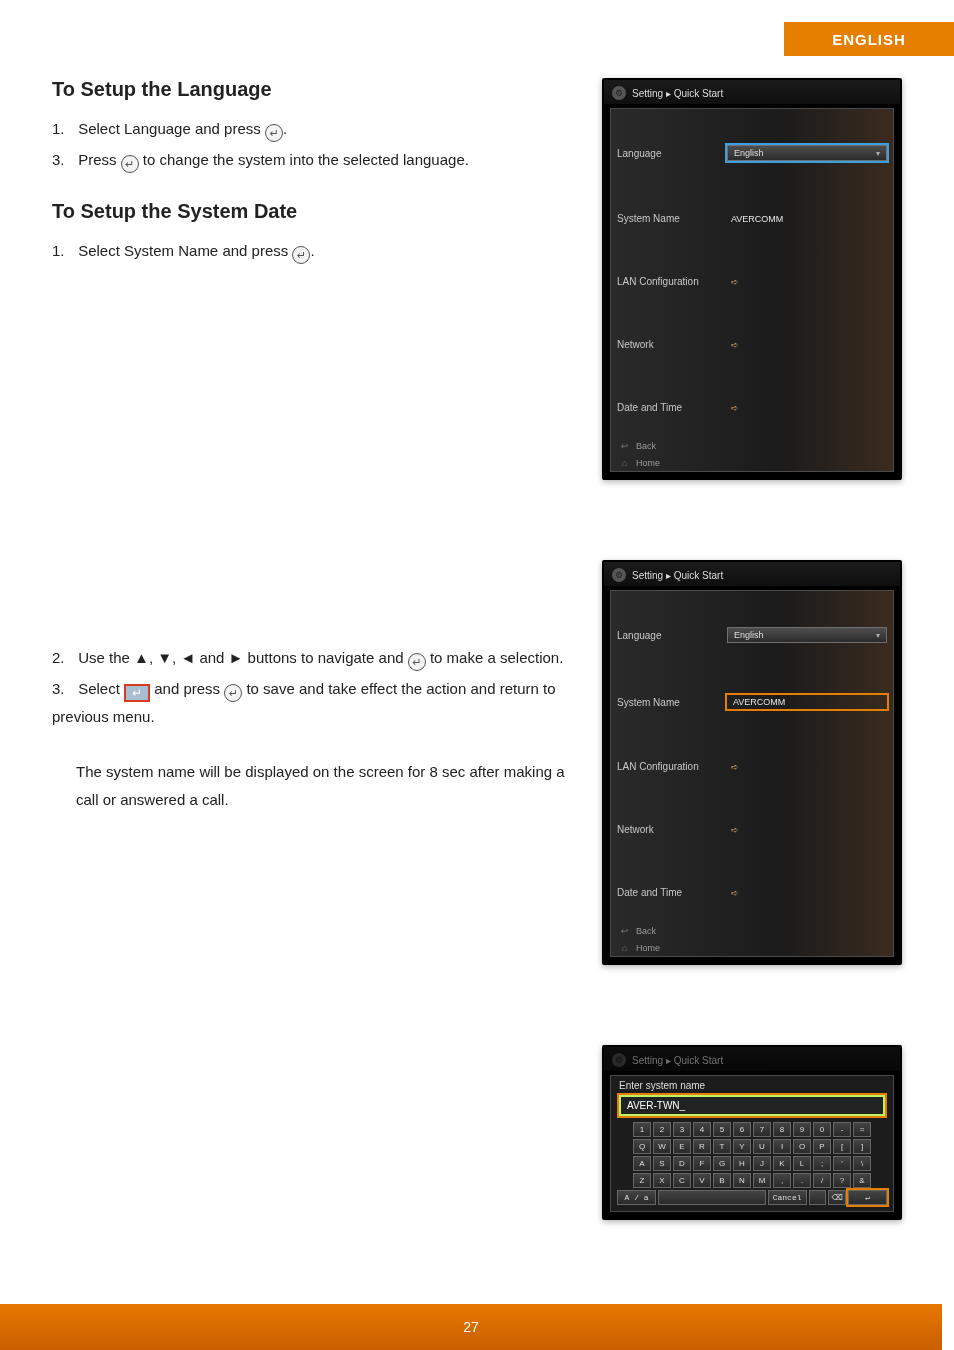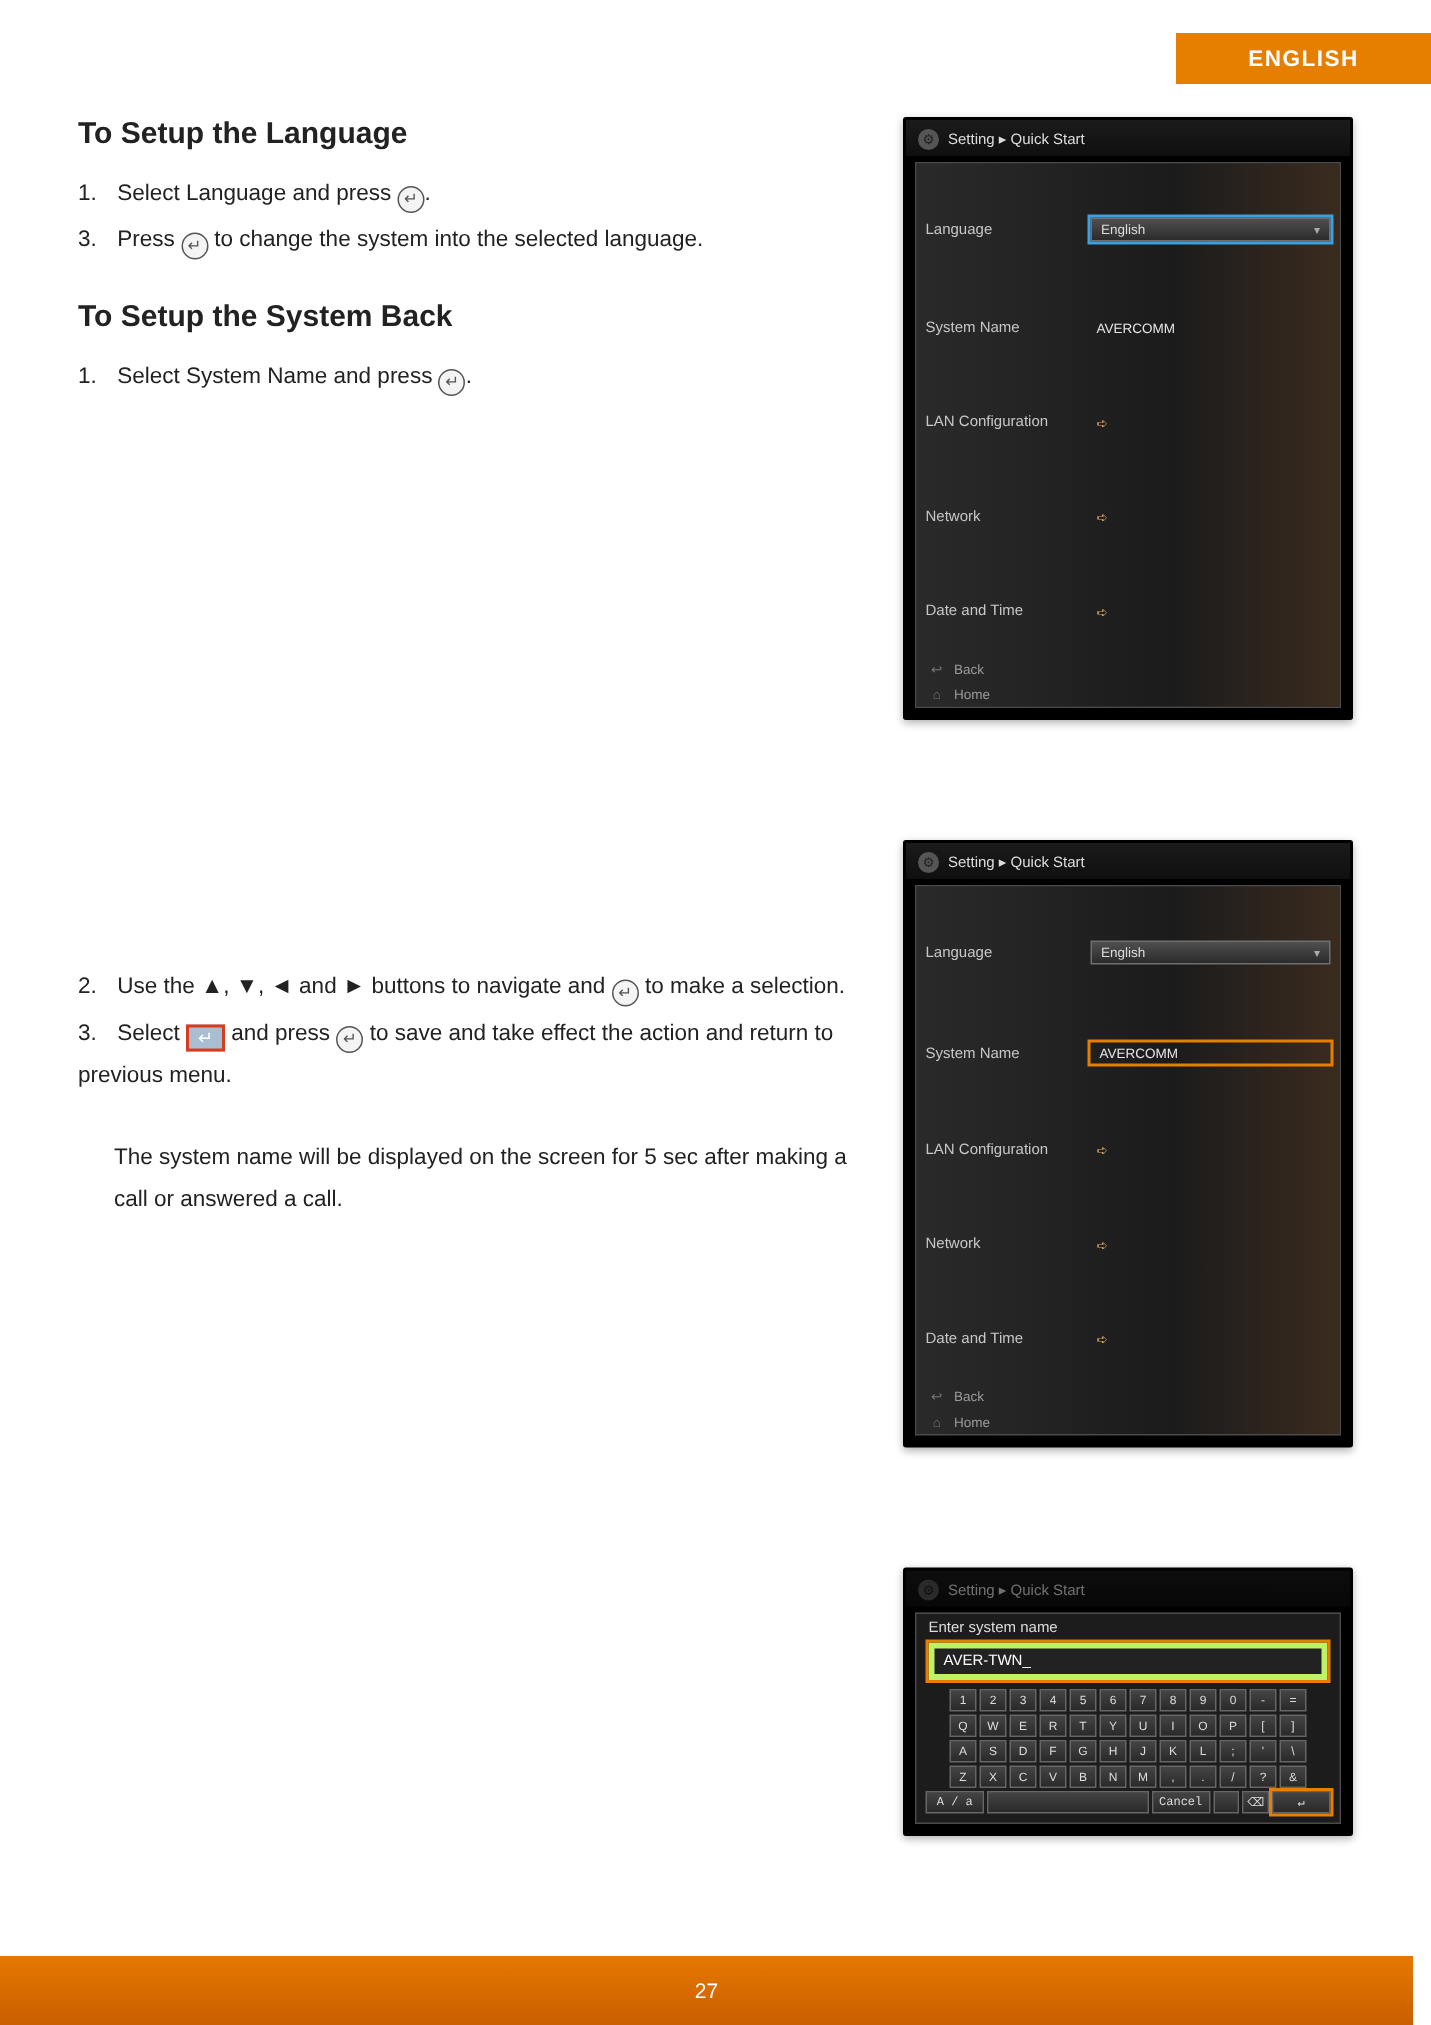--- a/index.html
+++ b/index.html
@@ -58,21 +58,21 @@
   .arrow-icon { color: #cfa061; font-size: 9px; padding-left: 4px; }
   .highlight-blue { outline: 2px solid #3aa0e0; }
   .highlight-orange { outline: 2px solid #e67e00; }
   .nav-row { display: flex; align-items: center; gap: 6px; padding: 3px 8px;
     color: #9b9b9b; font-size: 9px; }
   .nav-icon { width: 11px; height: 11px; display:inline-flex; align-items:center; justify-content:center; color:#777;}
 
   
   .kb-title { color: #ddd; font-size: 10px; padding: 4px 8px 2px 8px; }
   .kb-input { margin: 2px 8px 6px 8px; }
-  .kb-input .val-text { background:#222; border:4px solid #bef264; padding:3px 6px; font-size:10px; color:#fff; }
+  .kb-input .val-text { background:#222; border:2px solid #bef264; padding:3px 6px; font-size:10px; color:#fff; }
   .kb { margin: 0 6px 6px 6px; display:flex; flex-direction:column; gap:2px; }
   .kb-row { display:flex; gap:2px; justify-content:center; }
   .key { width:18px; height:15px; background:linear-gradient(#444,#2a2a2a);
     border:1px solid #666; color:#ddd; font-size:8px; display:flex; align-items:center; justify-content:center;}
   .key.w { width:40px;font-family:Liberation Mono, monospace; } .key.sp { width:110px; }
   .key.hl { outline:2px solid #e67e00; }
 
   
   .lower-block { position:absolute; top:632px; left:52px; width:520px; }
 
@@ -89,21 +89,21 @@
 
   <div class="two-col">
     <div class="left-col">
 
       <div class="heading">To Setup the Language</div>
       <ul class="ol" id="list1">
           <li><span class="num">1.</span> Select Language and press <span class="enter-icon">↵</span>.</li>
           <li><span class="num">3.</span> Press <span class="enter-icon">↵</span> to change the system into the selected language.</li>
         </ul>
 
-      <div class="heading">To Setup the System Back</div>
+      <div class="heading">To Setup the System Date</div>
       <ul class="ol" id="list2">
           <li><span class="num">1.</span> Select System Name and press <span class="enter-icon">↵</span>.</li>
         </ul>
     </div>
 
     <div class="right-col">
 
       <div class="shot">
         <div class="breadcrumb">
           <span class="gear-icon">⚙</span>
@@ -267,20 +267,20 @@
 
     </div>
   </div>
 
   <div class="lower-block">
     <ul class="ol" id="list3">
         <li><span class="num">2.</span> Use the ▲, ▼, ◄ and ► buttons to navigate and <span class="enter-icon">↵</span> to make a selection.</li>
         <li><span class="num">3.</span> Select <span class="return-key">↵</span> and press <span class="enter-icon">↵</span> to save and take effect the action and return to previous menu.</li>
       </ul>
     <div class="ol" style="padding-left:24px; line-height:1.9; font-size:15px; margin-top:4px;">
-      <span>The system name will be displayed on the screen for 5 sec after making a call or answered a call.</span>
+      <span>The system name will be displayed on the screen for 8 sec after making a call or answered a call.</span>
     </div>
   </div>
 
   <div class="footer">
     <span>27</span>
   </div>
 </div>
 
 </body></html>

